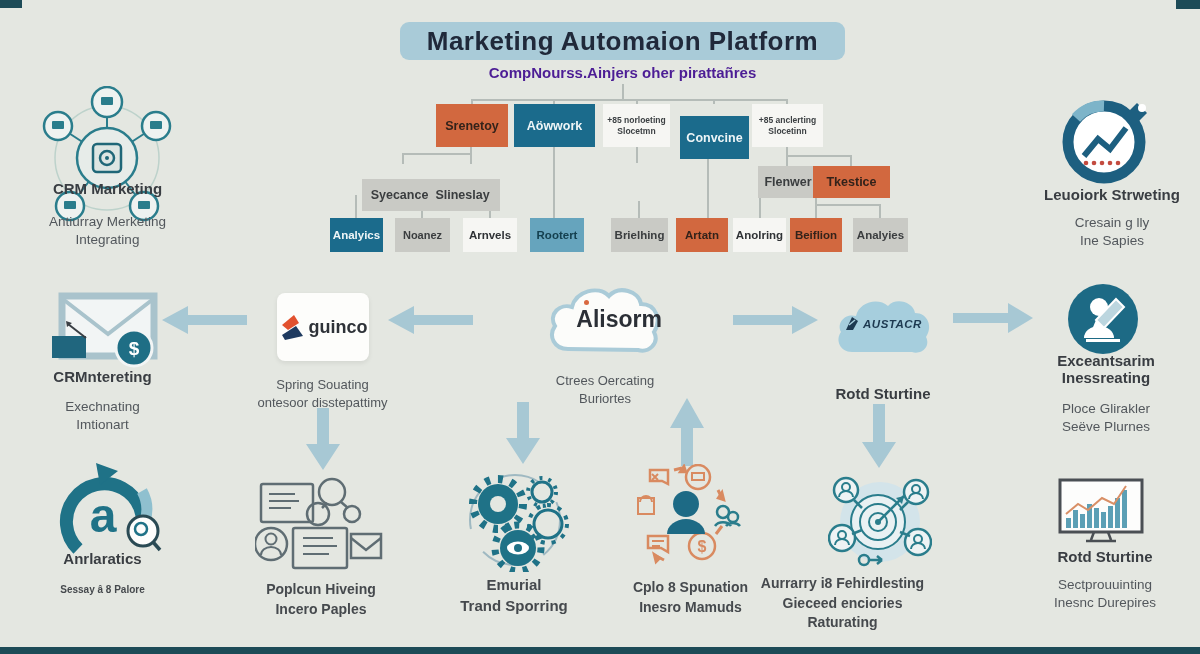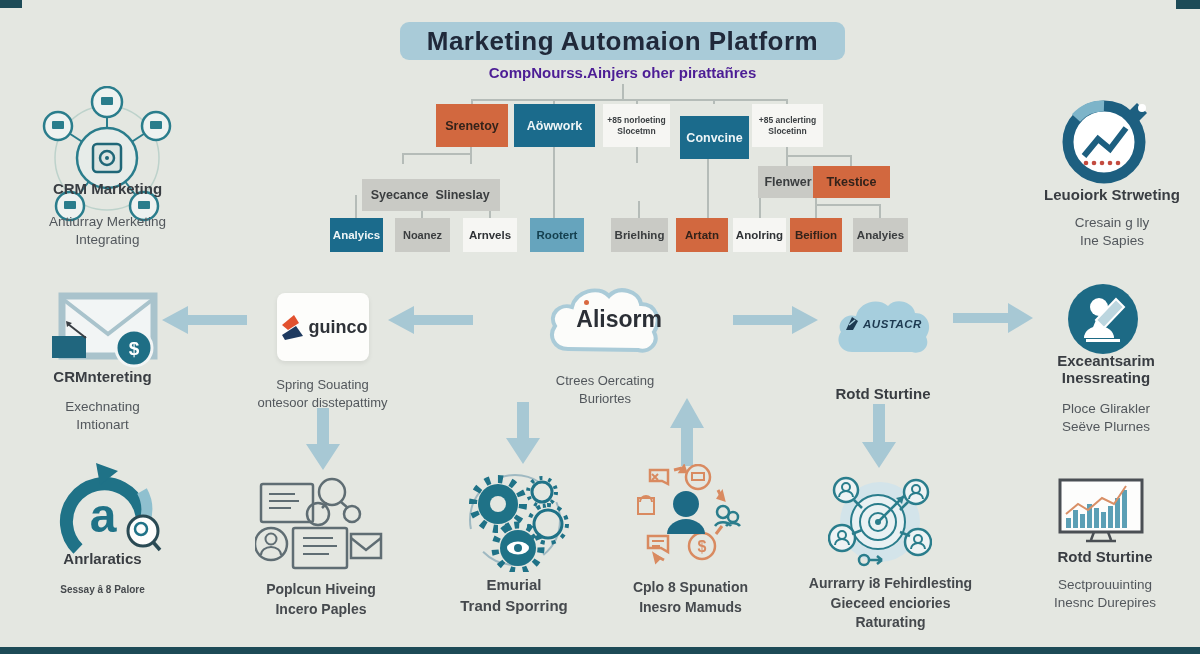--- a/index.html
+++ b/index.html
@@ -337,17 +337,17 @@
         <path d="M11,21 a7,6 0 0 1 14,0"></path>
       <circle cx="88" cy="13" r="4"></circle>
         <path d="M81,23 a7,6 0 0 1 14,0"></path>
       <circle cx="14" cy="59" r="4"></circle>
         <path d="M7,69 a7,6 0 0 1 14,0"></path>
       <circle cx="90" cy="63" r="4"></circle>
         <path d="M83,73 a7,6 0 0 1 14,0"></path>
       <path d="M26,24 l8,8 M80,26 l-8,8 M24,58 l10,-4 M82,60 l-10,-4" stroke-width="2.5"></path>
     </g>
   </svg>
-  <div class="cap" style="left:798px;top:574px;width:185px;font-size:14px">Aurrarry i8 Fehirdlesting
+  <div class="cap" style="left:750px;top:574px;width:185px;font-size:14px">Aurrarry i8 Fehirdlesting
 Gieceed enciories
 Raturating</div>
 
 </div>
 
 </body></html>

